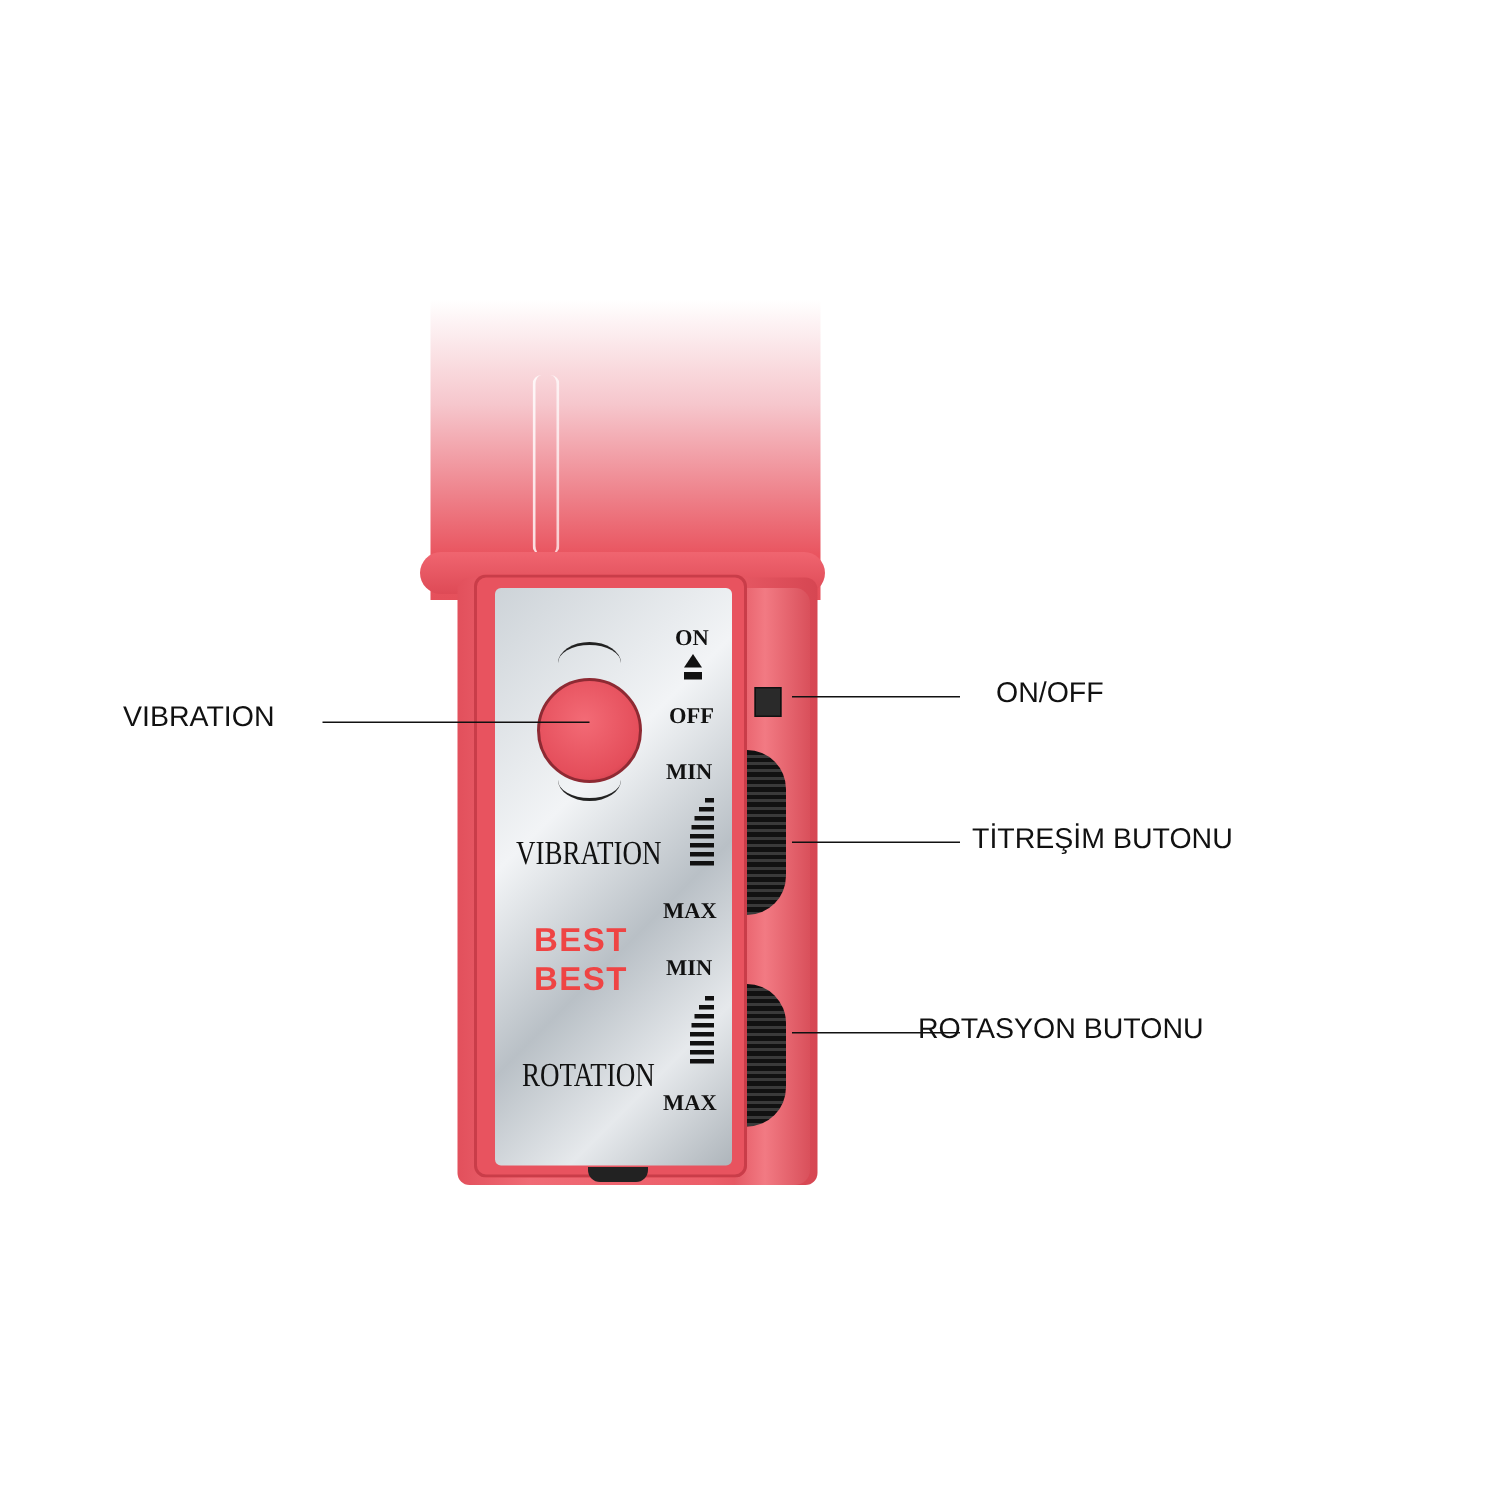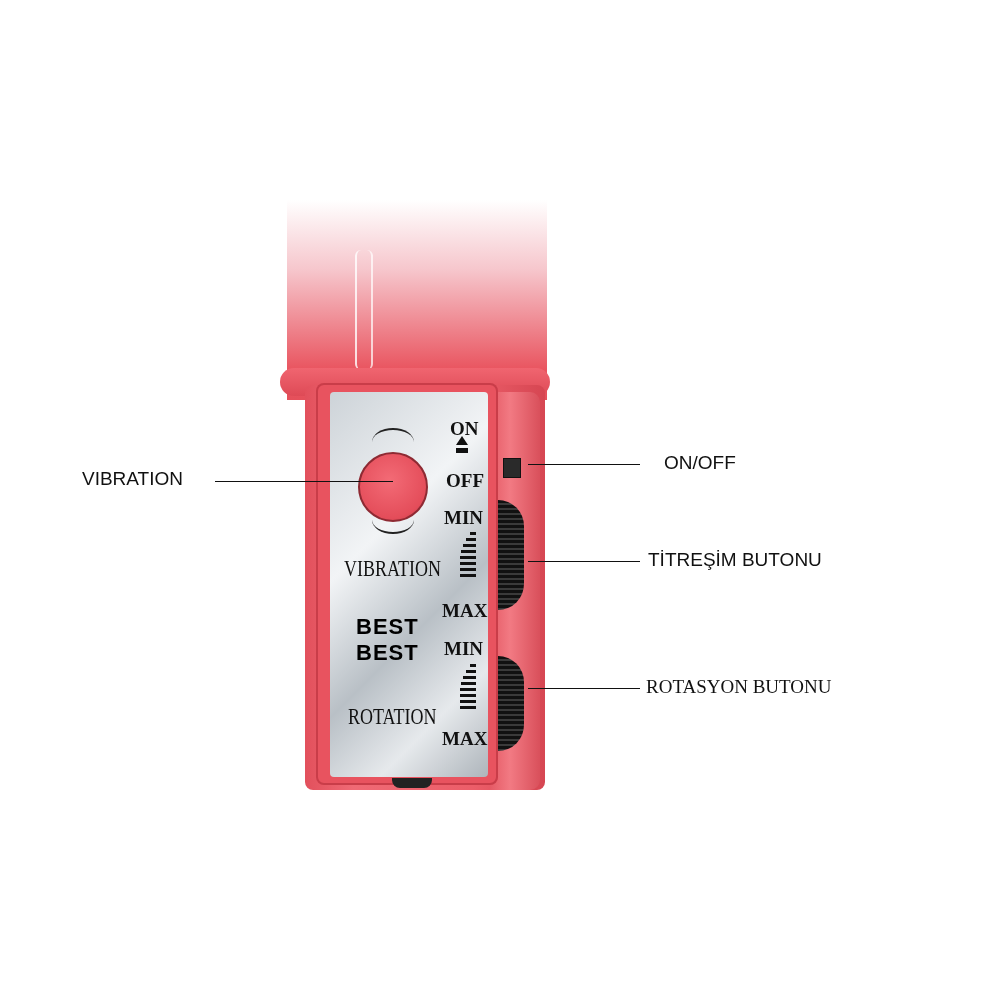--- a/index.html
+++ b/index.html
@@ -44,23 +44,23 @@
     position:absolute; left:358px; top:452px; width:70px; height:70px; border-radius:50%;
     background:radial-gradient(circle at 45% 40%, #f36b76, #e44d5a 70%, #b83440 100%);
     border:2px solid #8e2a33;
     box-sizing:border-box;
   }
   .arc { position:absolute; width:42px; height:14px; border:2px solid #222; box-sizing:border-box; }
   .arc-top { left:372px; top:428px; border-bottom:none; border-left:none; border-right:none; border-radius:50% 50% 0 0 / 100% 100% 0 0; }
   .arc-bottom { left:372px; top:520px; border-top:none; border-left:none; border-right:none; border-radius:0 0 50% 50% / 0 0 100% 100%; }
 
   .pl { position:absolute; font-family:"Liberation Serif", serif; color:#111; font-weight:bold; }
-  .pl.small { font-size:19px; }
+  .pl.small { font-size:15px; }
   .pl.big { font-size:18px; font-weight:normal; transform:scaleY(1.25); transform-origin:left top; }
-  .brand { position:absolute; left:356px; top:614px; font-family:"Liberation Sans", sans-serif; font-weight:bold; font-size:22px; line-height:26px; color:#000000; letter-spacing:1px; }
+  .brand { position:absolute; left:356px; top:614px; font-family:"Liberation Sans", sans-serif; font-weight:bold; font-size:22px; line-height:26px; color:#ef4444; letter-spacing:1px; }
 
   .bars { position:absolute; width:22px; }
   .bars span { display:block; background:#111; height:3px; margin-bottom:3px; margin-left:auto; }
 
   .tri { position:absolute; left:456px; top:436px; width:0; height:0; border-left:6px solid transparent; border-right:6px solid transparent; border-bottom:9px solid #111; }
   .tri-bar { position:absolute; left:456px; top:448px; width:12px; height:5px; background:#111; }
 
   .switch { position:absolute; left:503px; top:458px; width:16px; height:18px; background:#2a2a2a; border:1px solid #111; }
   .wheel { position:absolute; width:26px; border-radius:0 30px 30px 0; background:repeating-linear-gradient(to bottom,#111 0 3px,#3a3a3a 3px 5px); }
   .wheel.vib { left:498px; top:500px; height:110px; }
@@ -141,14 +141,14 @@
   <div class="callout-label" style="left:664px;top:452px;">ON/OFF</div>
 </div>
 
 <div>
   <div class="callout-line" style="left:528px;top:561px;width:112px;"></div>
   <div class="callout-label" style="left:648px;top:549px;">TİTREŞİM BUTONU</div>
 </div>
 
 <div>
   <div class="callout-line" style="left:528px;top:688px;width:112px;"></div>
-  <div class="callout-label" style="left:646px;top:676px;font-family:Liberation Serif, serif;">ROTASYON BUTONU</div>
+  <div class="callout-label" style="left:612px;top:676px;">ROTASYON BUTONU</div>
 </div>
 
 </body></html>

